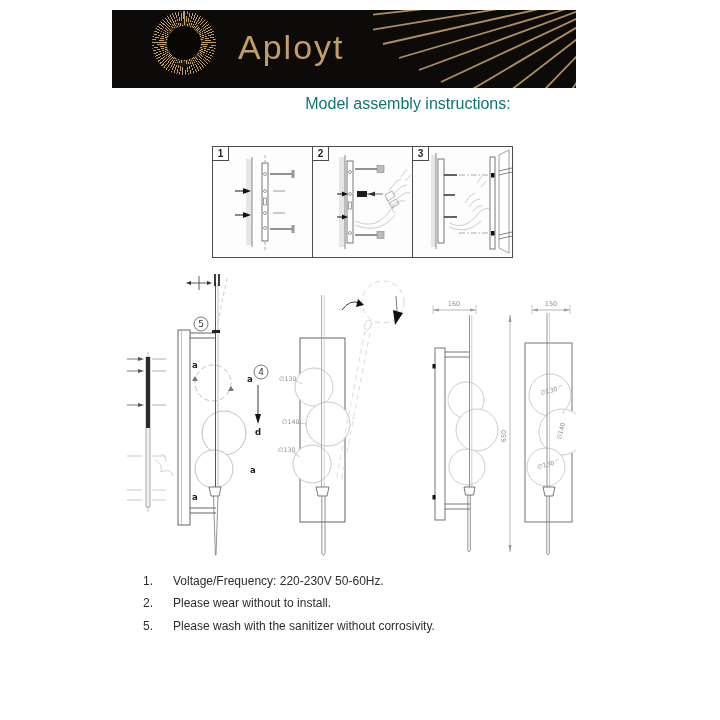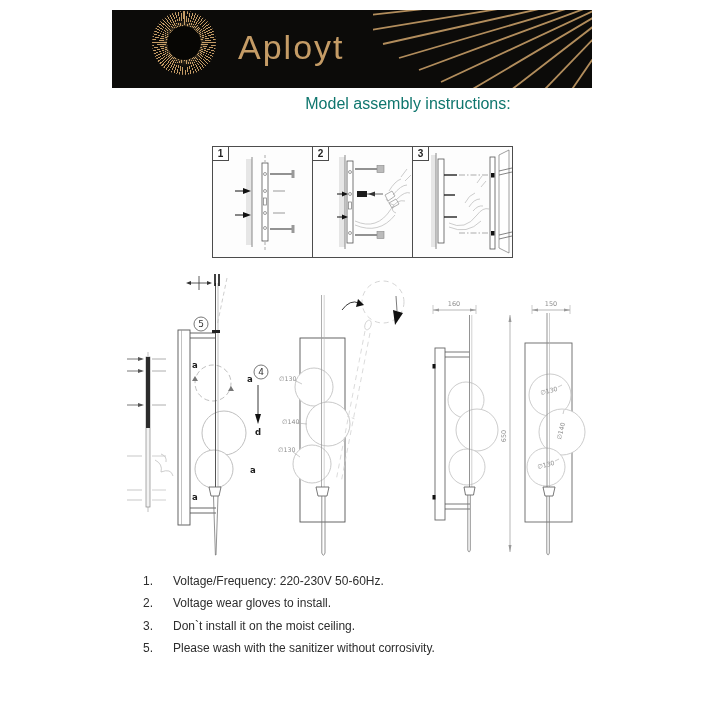--- a/index.html
+++ b/index.html
@@ -1,17 +1,17 @@
 <!DOCTYPE html>
 <html><head>
 <meta charset="utf-8">
 <style>
   html,body{margin:0;padding:0;background:#fff;}
   .page{position:relative;width:576px;height:720px;background:#ffffff;overflow:hidden;
-        font-family:"Liberation Sans", sans-serif;padding-left:16px;}
+        font-family:"Liberation Sans", sans-serif;}
 
   
   .banner{position:absolute;left:112px;top:10px;width:506px;height:78px;
           background:#0c0b09;overflow:hidden;}
   .sunburst{position:absolute;left:40px;top:1px;width:64px;height:64px;border-radius:50%;
             background:repeating-conic-gradient(#c59c66 0deg 1.6deg, rgba(0,0,0,0) 1.6deg 5.2deg);}
   .sunburst::after{content:"";position:absolute;left:15px;top:15px;width:34px;height:34px;
             border-radius:50%;background:#070604;box-shadow:0 0 6px 2px rgba(230,190,130,.35);}
   .wordmark{position:absolute;left:126px;top:18px;color:#c59c66;font-size:34px;
             letter-spacing:2px;font-weight:400;}
@@ -328,23 +328,20 @@
         <path d="M451.8,285 q1.25,4 2.5,0" fill="none" stroke="#777" stroke-width="0.8"></path>
       </g>
     </svg>
   </div>
 
   <div class="instr">
     <div class="row">
       <span class="num">1.</span><span>Voltage/Frequency: 220-230V 50-60Hz.</span>
     </div>
     <div class="row">
-      <span class="num">2.</span><span>Voltage wear gloves to install.</span>
-    </div>
-    <div class="row">
-      <span class="num">3.</span><span>Don`t install it on the moist ceiling.</span>
+      <span class="num">2.</span><span>Please wear without to install.</span>
     </div>
     <div class="row">
       <span class="num">5.</span><span>Please wash with the sanitizer without corrosivity.</span>
     </div>
   </div>
 
 </div>
 
 </body></html>

